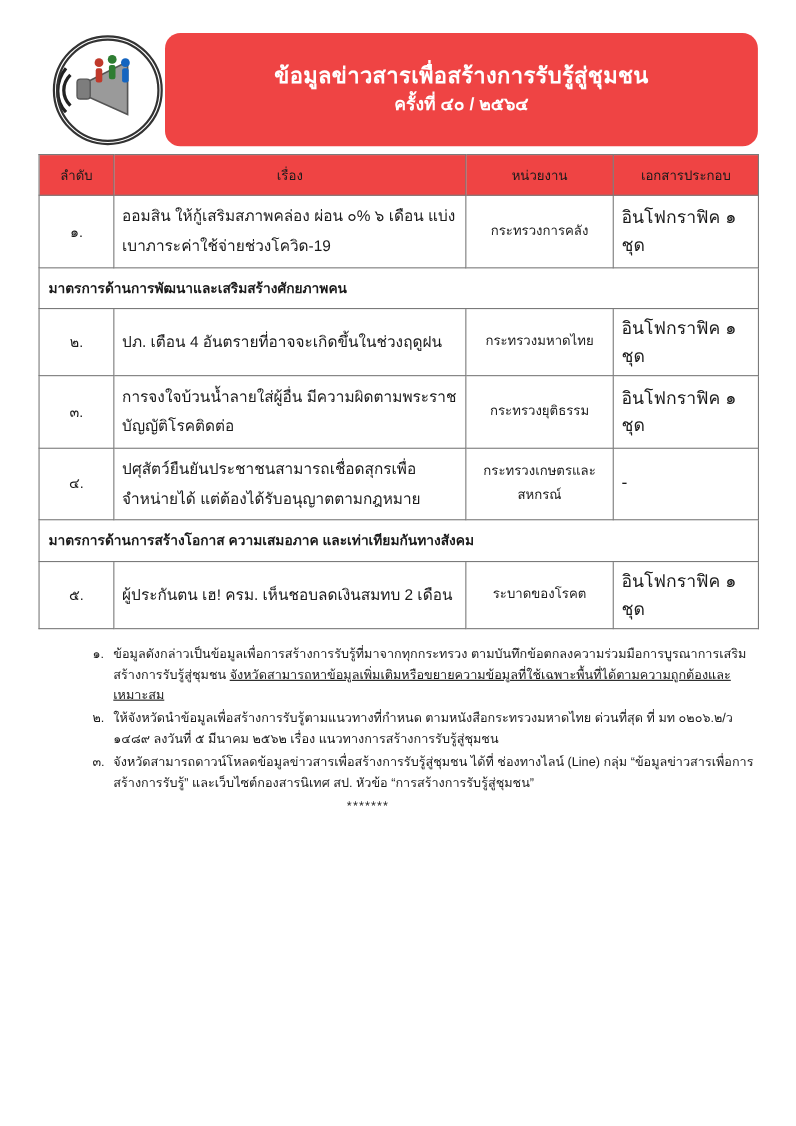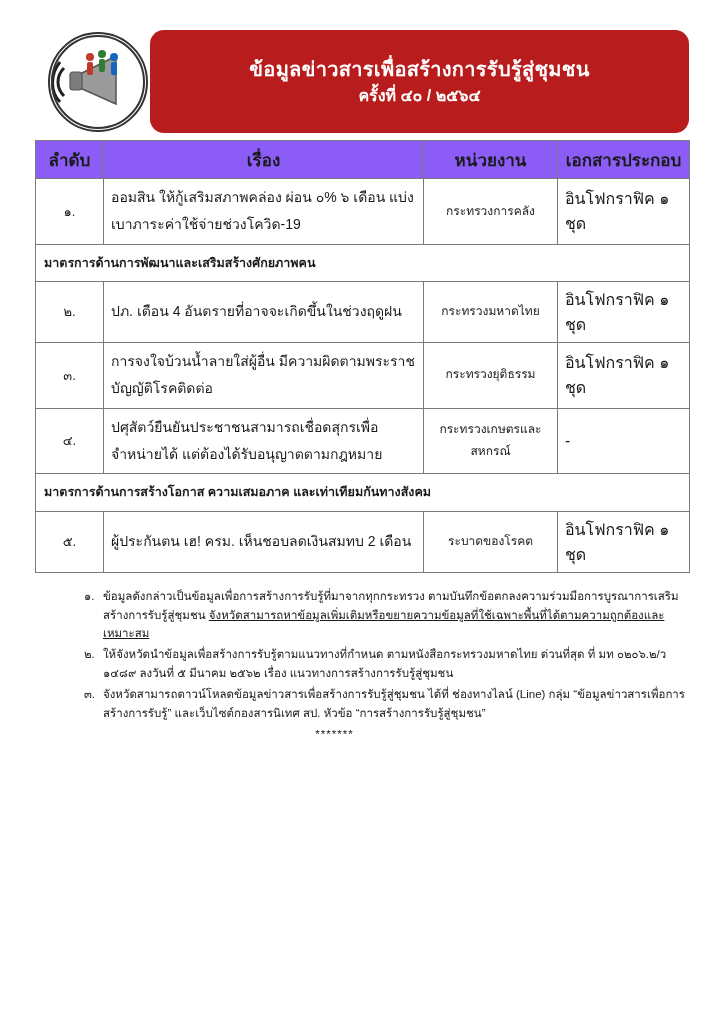--- a/index.html
+++ b/index.html
@@ -31,21 +31,21 @@
     border: 2px solid #333;
     background: #ffffff;
     overflow: hidden;
   }
   .header-band {
     position: absolute;
     left: 150px;
     top: 30px;
     right: 35px;
     height: 103px;
-    background: #b91c1c;
+    background: #ef4444;
     border-radius: 14px;
     color: #ffffff;
     display: flex;
     flex-direction: column;
     align-items: center;
     justify-content: center;
     gap: 4px;
   }
   .header-title {
     font-size: 20px;
@@ -69,25 +69,25 @@
     border-collapse: collapse;
     table-layout: fixed;
     font-size: 12.5px;
   }
   table.main th, table.main td {
     border: 1px solid #7a7a7a;
     padding: 5px 7px;
     vertical-align: middle;
   }
   table.main thead th {
-    background: #8b5cf6;
-    text-align: center;
-    font-weight: bold;
+    background: #ef4444;
+    text-align: center;
+    font-weight: normal;
     height: 26px;
-    font-size: 17px;
+    font-size: 12px;
   }
   col.c-no { width: 68px; }
   col.c-topic { width: 320px; }
   col.c-agency { width: 134px; }
   col.c-doc { width: 132px; }
 
   td.no {
     text-align: center;
     font-size: 13px;
   }

